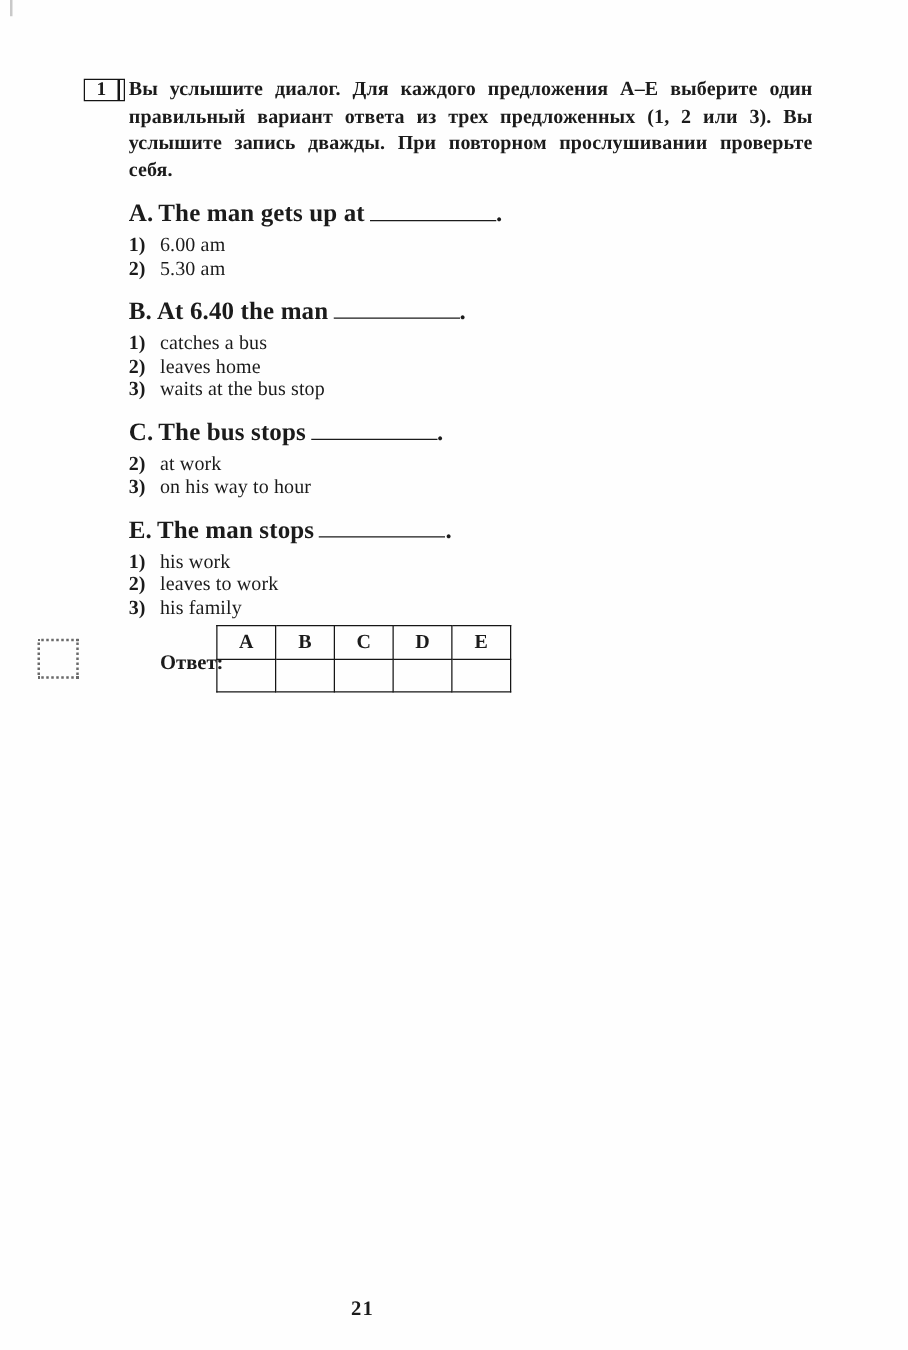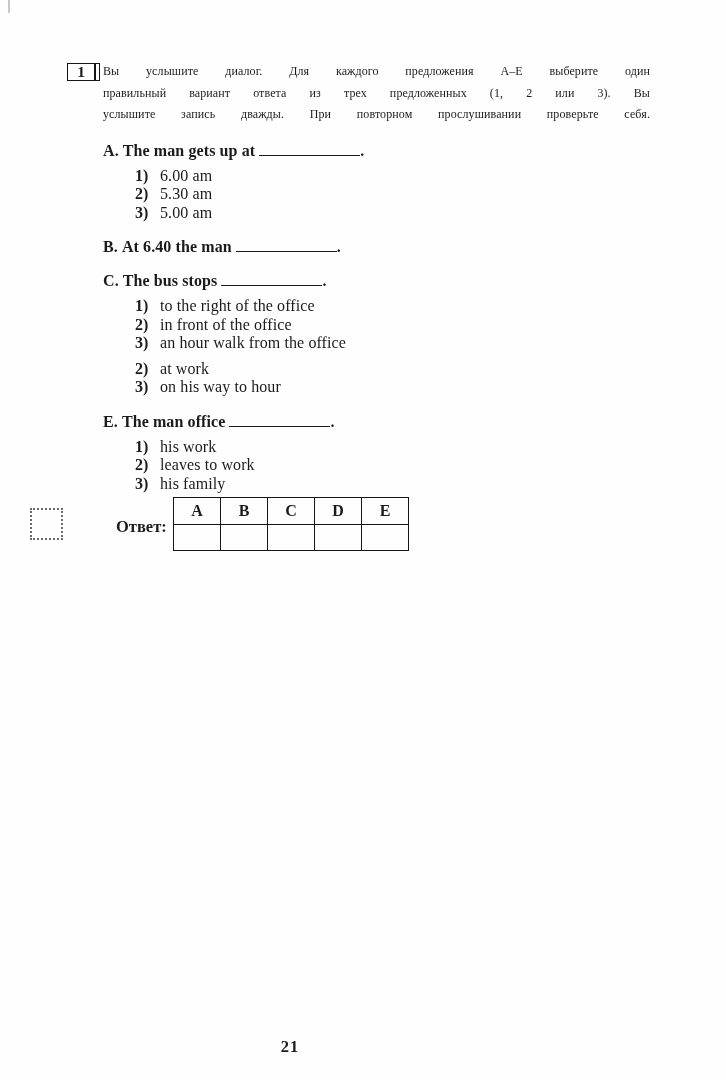--- a/index.html
+++ b/index.html
@@ -48,53 +48,52 @@
     content: "";
     position: absolute;
     right: 3.5px;
     top: 0;
     bottom: 0;
     width: 1.4px;
     background: #141414;
   }
   
   .instruction .line {
-    font-weight: normal;
-    font-size: 12px;
+    font-weight: bold;
+    font-size: 16px;
     line-height: 21.5px;
     text-align: justify;
     text-align-last: justify;
     letter-spacing: 0.1px;
     white-space: normal;
   }
   .instruction .line.last {
     text-align-last: justify;
   }
   
   .question {
     margin-top: 15px;
     font-weight: bold;
-    font-size: 16px;
+    font-size: 20px;
     line-height: 19px;
     letter-spacing: 0.1px;
   }
   .q-label { margin-right: 4px; }
   .blank {
     display: inline-block;
     width: 101px;
     height: 4px;
     border-bottom: 1.6px solid #1b1b1b;
     margin-left: 4px;
   }
   .options { margin-top: 7px; }
   .option {
     font-size: 16px;
     line-height: 18.5px;
     letter-spacing: 0.1px;
-    margin-left: 32px;
   }
   .opt-num {
     display: inline-block;
     width: 25px;
     font-weight: bold;
   }
   
   .table-instruction {
     margin-top: 15px;
     font-weight: bold;
@@ -111,21 +110,21 @@
   .margin-box {
     position: absolute;
     left: -73px;
     top: 11px;
     width: 29px;
     height: 28px;
     border: 2px dotted #6a6a6a;
   }
   .answer-label {
     position: absolute;
-    left: 13px;
+    left: 25px;
     top: 20px;
     font-weight: bold;
     font-size: 16.5px;
   }
   .answer-table {
     position: absolute;
     left: 70px;
     top: 0;
     border-collapse: collapse;
   }
@@ -169,43 +168,42 @@
       <div class="line">правильный вариант ответа из трех предложенных (1, 2 или 3). Вы</div>
       <div class="line last">услышите запись дважды. При повторном прослушивании проверьте себя.</div>
     </div>
 
     <div class="question">
       <span class="q-label">A.</span><span class="q-stem">The man gets up at</span><span class="blank"></span><span>.</span>
     </div>
     <div class="options">
       <div class="option"><span class="opt-num">1)</span><span>6.00 am</span></div>
       <div class="option"><span class="opt-num">2)</span><span>5.30 am</span></div>
-      <div class="option"><span class="opt-num">3)</span><span>5.00 am</span></div>
     </div>
 
     <div class="question">
       <span class="q-label">B.</span><span class="q-stem">At 6.40 the man</span><span class="blank"></span><span>.</span>
     </div>
+    <div class="options">
+      <div class="option"><span class="opt-num">1)</span><span>catches a bus</span></div>
+      <div class="option"><span class="opt-num">2)</span><span>leaves home</span></div>
+      <div class="option"><span class="opt-num">3)</span><span>waits at the bus stop</span></div>
+    </div>
 
     <div class="question">
       <span class="q-label">C.</span><span class="q-stem">The bus stops</span><span class="blank"></span><span>.</span>
-    </div>
-    <div class="options">
-      <div class="option"><span class="opt-num">1)</span><span>to the right of the office</span></div>
-      <div class="option"><span class="opt-num">2)</span><span>in front of the office</span></div>
-      <div class="option"><span class="opt-num">3)</span><span>an hour walk from the office</span></div>
     </div>
 
     <div class="options">
       <div class="option"><span class="opt-num">2)</span><span>at work</span></div>
       <div class="option"><span class="opt-num">3)</span><span>on his way to hour</span></div>
     </div>
 
     <div class="question">
-      <span class="q-label">E.</span><span class="q-stem">The man office</span><span class="blank"></span><span>.</span>
+      <span class="q-label">E.</span><span class="q-stem">The man stops</span><span class="blank"></span><span>.</span>
     </div>
     <div class="options">
       <div class="option"><span class="opt-num">1)</span><span>his work</span></div>
       <div class="option"><span class="opt-num">2)</span><span>leaves to work</span></div>
       <div class="option"><span class="opt-num">3)</span><span>his family</span></div>
     </div>
 
 
     <div class="answer-block">
       <span class="margin-box"></span>

